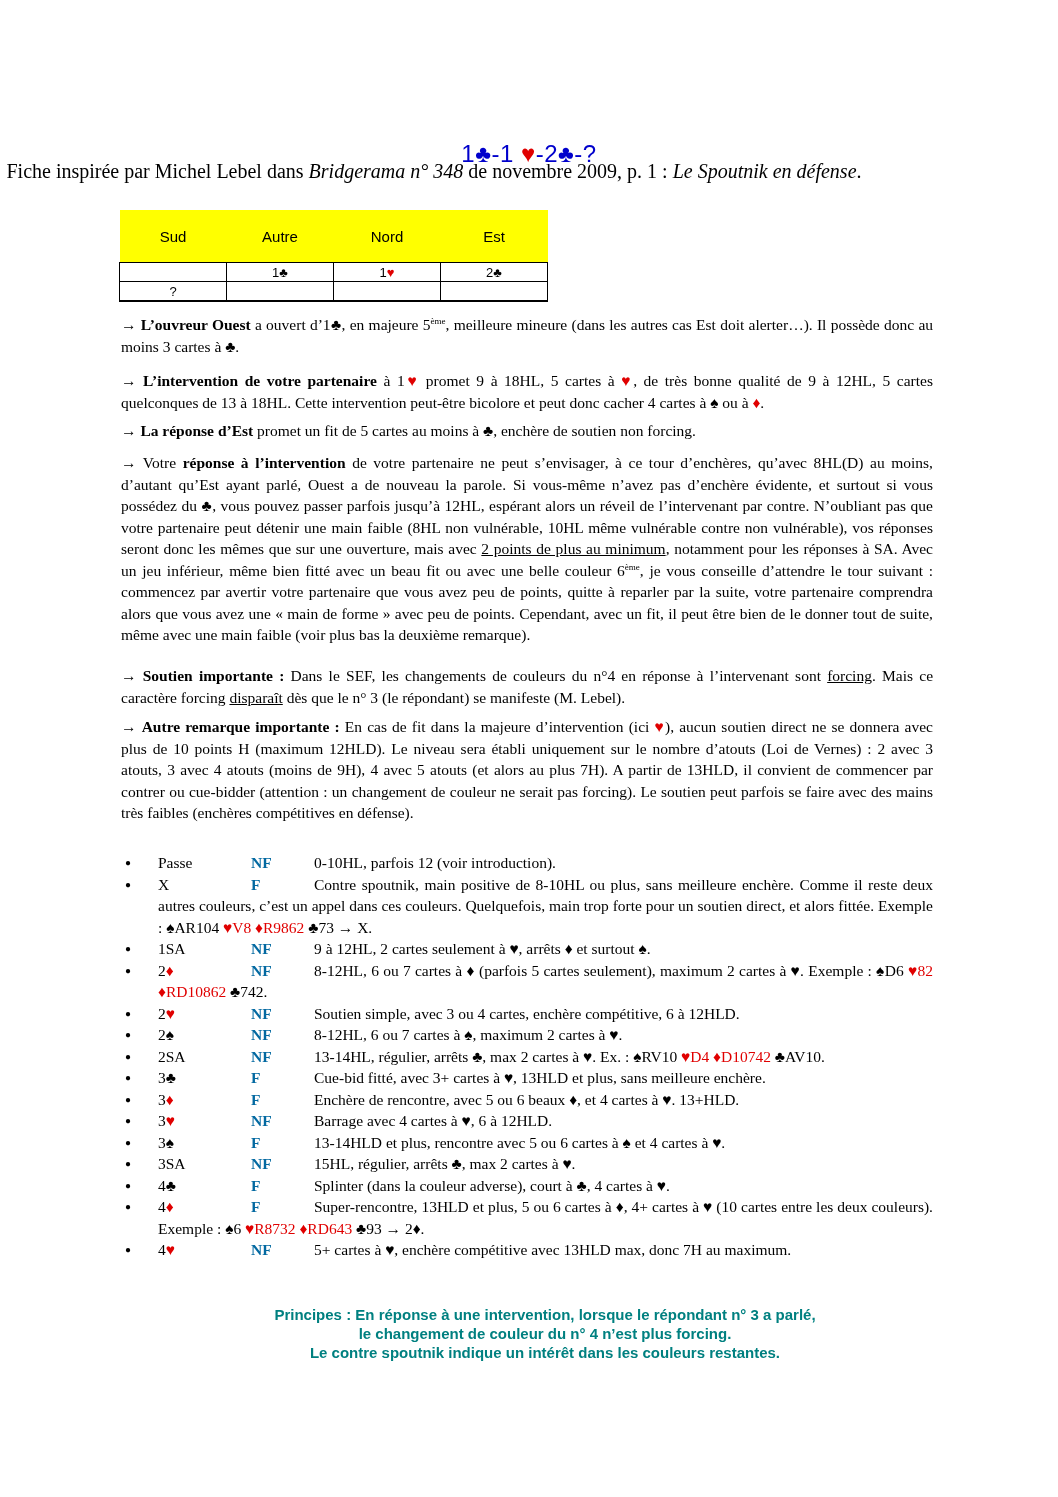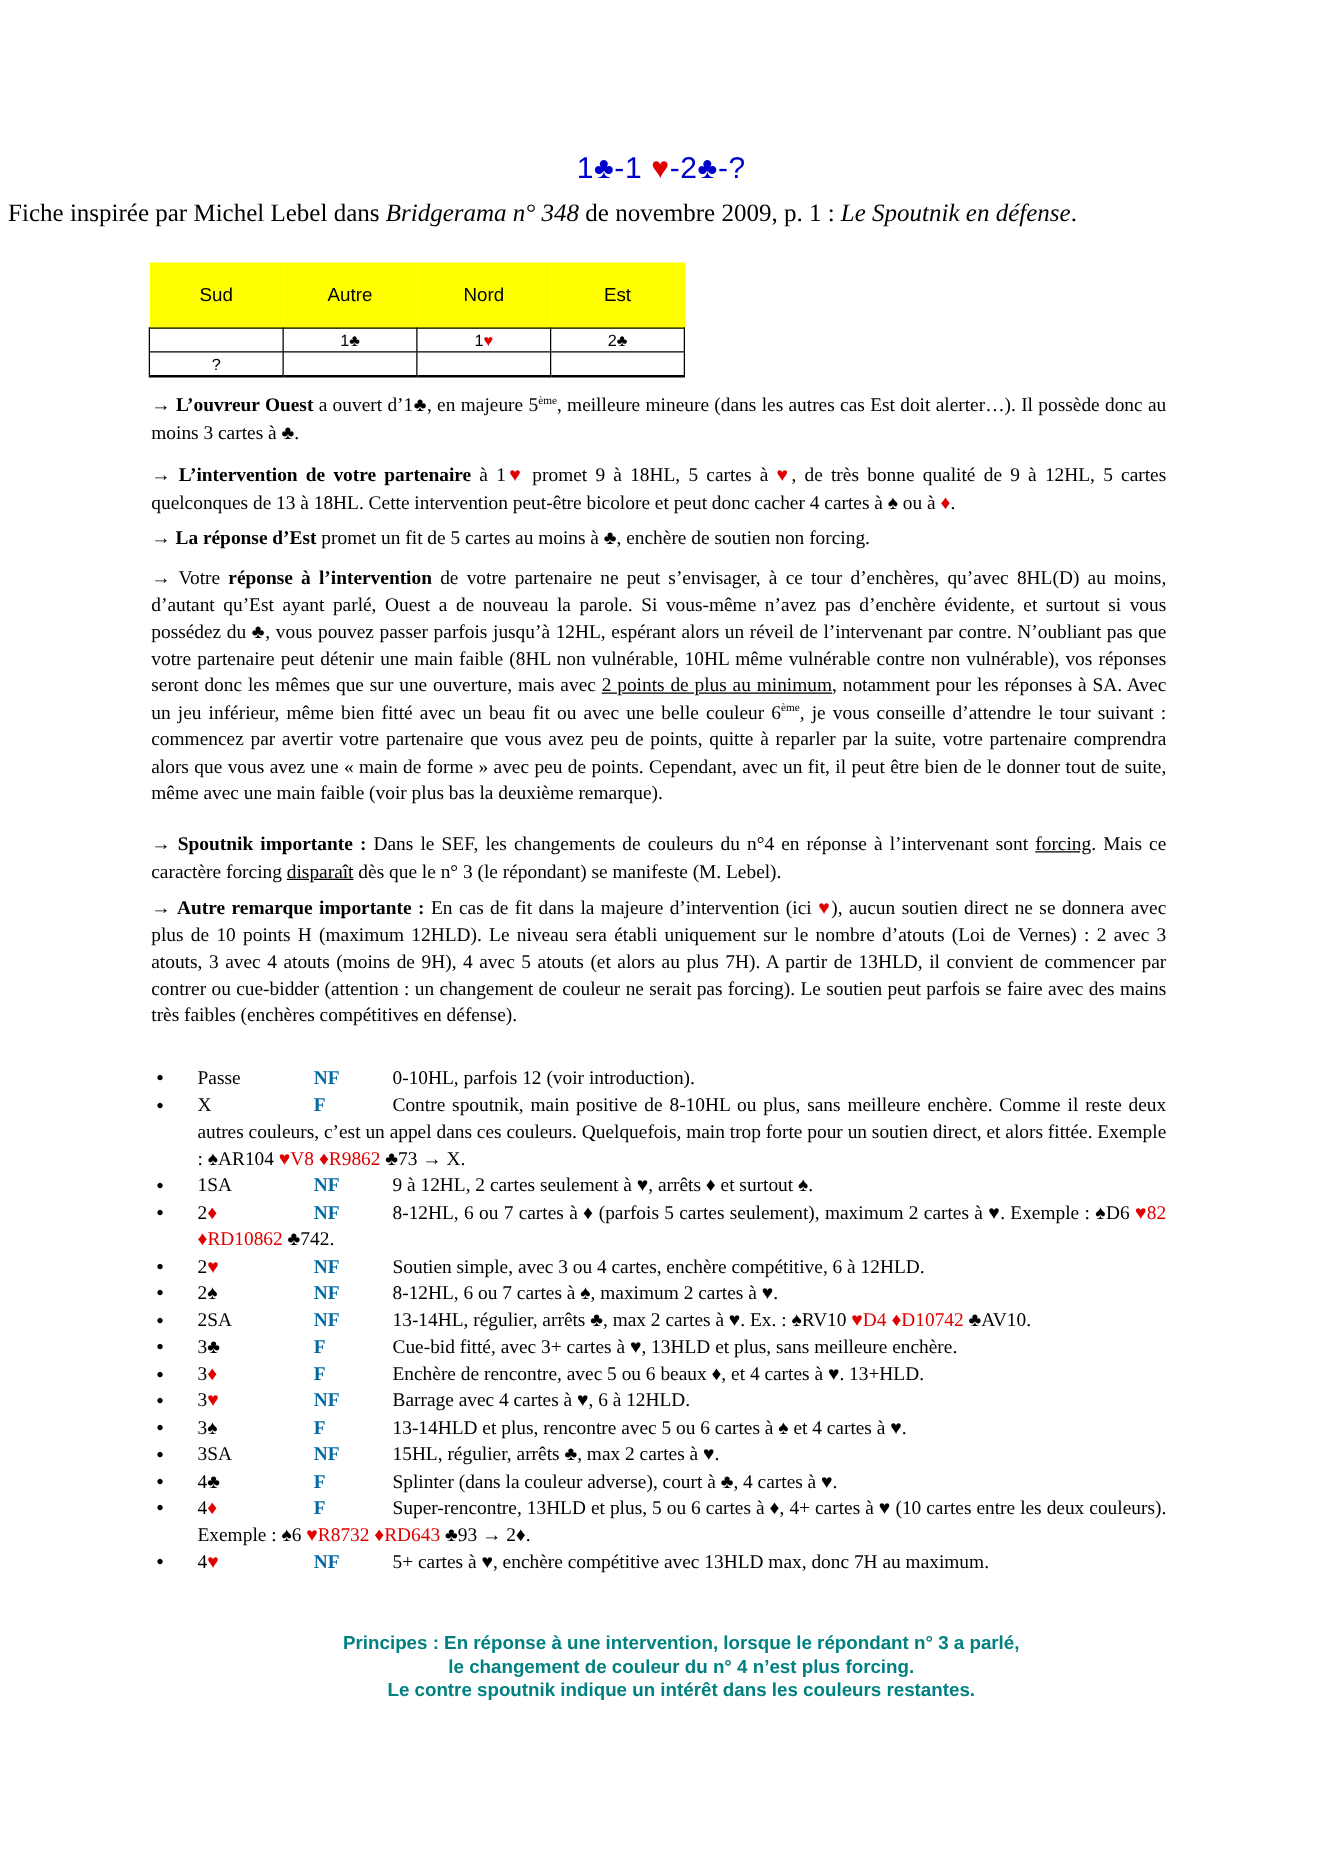--- a/index.html
+++ b/index.html
@@ -1,18 +1,18 @@
 <!DOCTYPE html>
 <html><head>
 <meta charset="utf-8">
 <style>
   html, body { margin:0; padding:0; background:#fff; }
   body { width:1058px; height:1497px; position:relative; font-family:"Liberation Serif", serif; color:#000; overflow:hidden; }
   .red { color:#e00000; }
-  .title { position:absolute; top:121px; left:0; width:1058px; text-align:center; font-family:"Liberation Sans", sans-serif; font-size:24px; color:#0000cc; letter-spacing:0.5px; }
+  .title { position:absolute; top:140px; left:0; width:1058px; text-align:center; font-family:"Liberation Sans", sans-serif; font-size:24px; color:#0000cc; letter-spacing:0.5px; }
   .subtitle { position:absolute; top:160px; left:0; width:868px; text-align:center; font-size:20px; }
   table.bid { position:absolute; top:210px; left:119px; border-collapse:collapse; font-family:"Liberation Sans", sans-serif; font-size:15px; }
   table.bid th { background:#ffff00; font-weight:normal; width:75px; height:20px; padding:16px; text-align:center; }
   table.bid td { border:1px solid #000; height:18px; padding:0; text-align:center; font-size:13px; }
   table.bid tr.last td { border-bottom:2px solid #000; }
   .para { position:absolute; left:121px; width:812px; font-size:15.5px; line-height:21.5px; text-align:justify; }
   .para b { font-weight:bold; }
   .para u { text-decoration:underline; }
   sup { font-size:9px; line-height:0; }
   .list { position:absolute; left:121px; top:852px; width:812px; font-size:15.5px; line-height:21.5px; }
@@ -66,21 +66,21 @@
 
 <div class="para" style="top:420px;">
   <span>→ </span><b>La réponse d’Est</b><span> promet un fit de 5 cartes au moins à ♣, enchère de soutien non forcing.</span>
 </div>
 
 <div class="para" style="top:452px;">
   <span>→ Votre </span><b>réponse à l’intervention</b><span> de votre partenaire ne peut s’envisager, à ce tour d’enchères, qu’avec 8HL(D) au moins, d’autant qu’Est ayant parlé, Ouest a de nouveau la parole. Si vous-même n’avez pas d’enchère évidente, et surtout si vous possédez du ♣, vous pouvez passer parfois jusqu’à 12HL, espérant alors un réveil de l’intervenant par contre. N’oubliant pas que votre partenaire peut détenir une main faible (8HL non vulnérable, 10HL même vulnérable contre non vulnérable), vos réponses seront donc les mêmes que sur une ouverture, mais avec </span><u>2 points de plus au minimum</u><span>, notamment pour les réponses à SA. Avec un jeu inférieur, même bien fitté avec un beau fit ou avec une belle couleur 6</span><sup>ème</sup><span>, je vous conseille d’attendre le tour suivant : commencez par avertir votre partenaire que vous avez peu de points, quitte à reparler par la suite, votre partenaire comprendra alors que vous avez une « main de forme » avec peu de points. Cependant, avec un fit, il peut être bien de le donner tout de suite, même avec une main faible (voir plus bas la deuxième remarque).</span>
 </div>
 
 <div class="para" style="top:665px;">
-  <span>→ </span><b>Spoutnik importante :</b><span> Dans le SEF, les changements de couleurs du n°4 en réponse à l’intervenant sont </span><u>forcing</u><span>. Mais ce caractère forcing </span><u>disparaît</u><span> dès que le n° 3 (le répondant) se manifeste (M. Lebel).</span>
+  <span>→ </span><b>Soutien importante :</b><span> Dans le SEF, les changements de couleurs du n°4 en réponse à l’intervenant sont </span><u>forcing</u><span>. Mais ce caractère forcing </span><u>disparaît</u><span> dès que le n° 3 (le répondant) se manifeste (M. Lebel).</span>
 </div>
 
 <div class="para" style="top:716px;">
   <span>→ </span><b>Autre remarque importante :</b><span> En cas de fit dans la majeure d’intervention (ici </span><span class="red">♥</span><span>), aucun soutien direct ne se donnera avec plus de 10 points H (maximum 12HLD). Le niveau sera établi uniquement sur le nombre d’atouts (Loi de Vernes) : 2 avec 3 atouts, 3 avec 4 atouts (moins de 9H), 4 avec 5 atouts (et alors au plus 7H). A partir de 13HLD, il convient de commencer par contrer ou cue-bidder (attention : un changement de couleur ne serait pas forcing). Le soutien peut parfois se faire avec des mains très faibles (enchères compétitives en défense).</span>
 </div>
 
 <div class="list" id="bidlist">
     <div class="li"><span class="bullet">●</span><span class="bid-c"><span>Passe</span><span class="red"></span></span><span class="force">NF</span><span>0-10HL, parfois 12 (voir introduction).</span></div>
     <div class="li"><span class="bullet">●</span><span class="bid-c"><span>X</span><span class="red"></span></span><span class="force">F</span><span>Contre spoutnik, main positive de 8-10HL ou plus, sans meilleure enchère. Comme il reste deux autres couleurs, c’est un appel dans ces couleurs. Quelquefois, main trop forte pour un soutien direct, et alors fittée. Exemple : ♠AR104 </span><span class="red">♥V8</span> <span class="red">♦R9862</span><span> ♣73 → X.</span></div>
     <div class="li"><span class="bullet">●</span><span class="bid-c"><span>1SA</span><span class="red"></span></span><span class="force">NF</span><span>9 à 12HL, 2 cartes seulement à ♥, arrêts ♦ et surtout ♠.</span></div>

